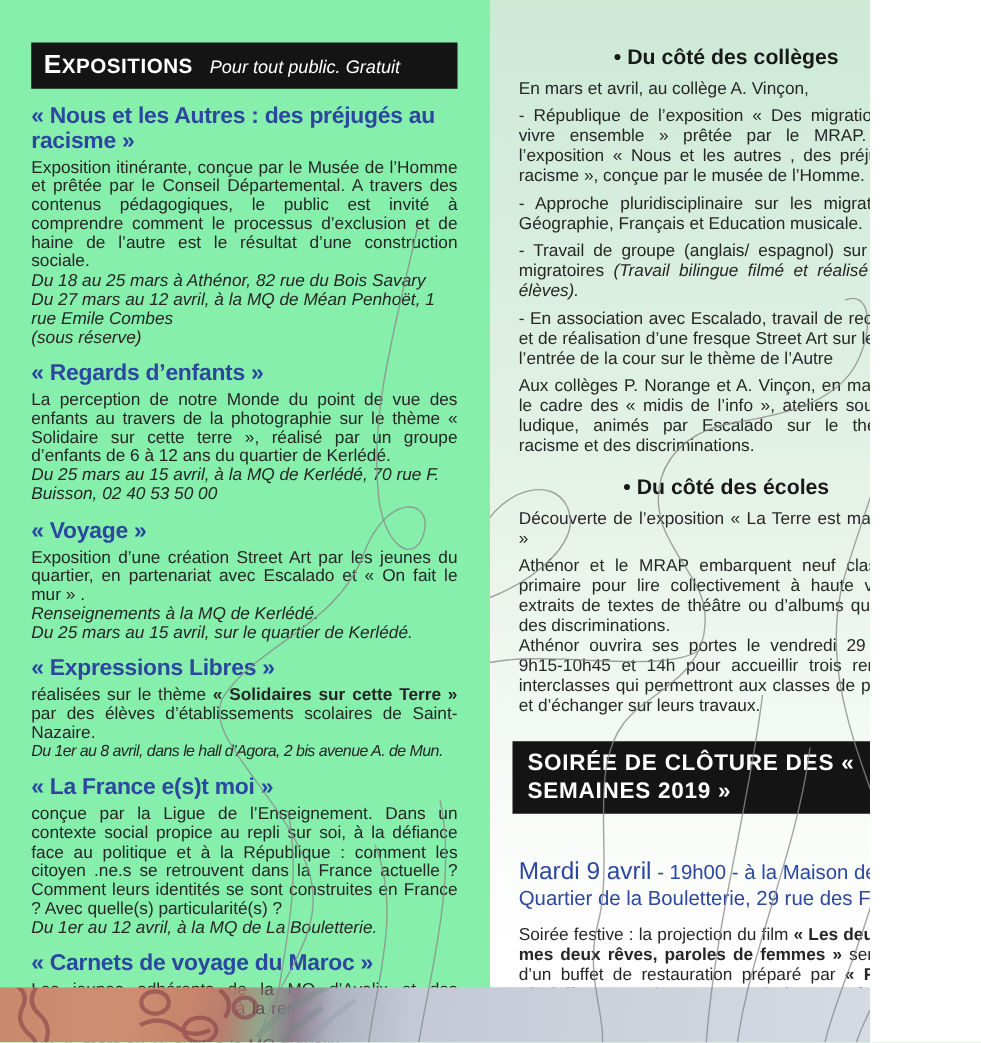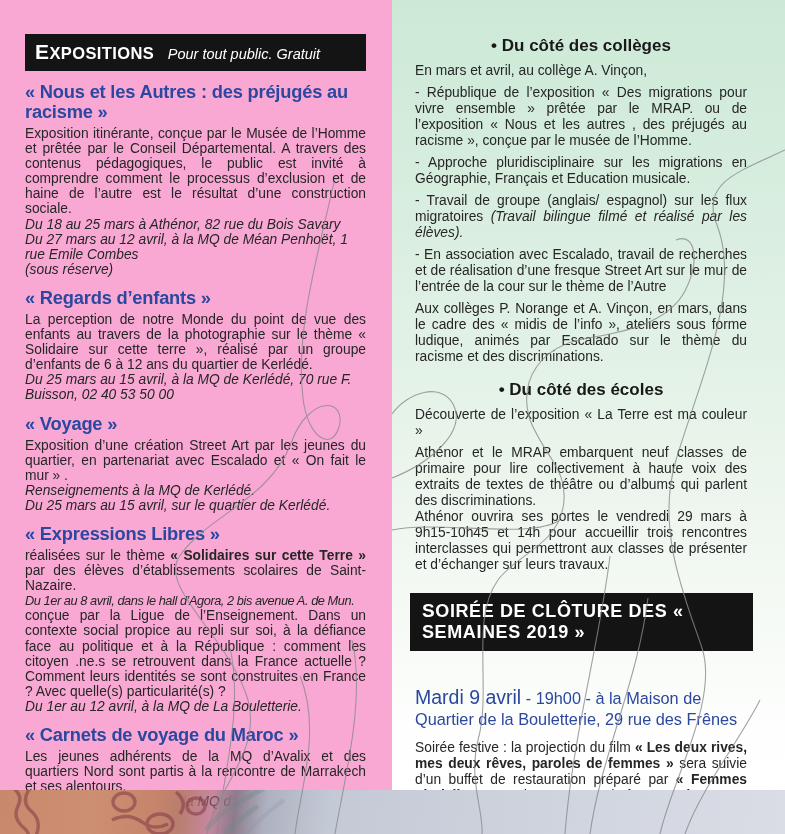--- a/index.html
+++ b/index.html
@@ -1,16 +1,16 @@
 <!DOCTYPE html>
 <html><head>
 <meta charset="utf-8">
 <style>
   html,body{margin:0;padding:0;background:#fff;}
-  .page{position:relative;width:785px;height:834px;background:#f9a8d4;overflow:hidden;
+  .page{position:relative;width:696px;height:834px;background:#86efac;overflow:hidden;
         font-family:"Liberation Sans", sans-serif;color:#262626;}
   
   .green-panel{position:absolute;left:392px;top:0;width:393px;height:790px;
         background:linear-gradient(180deg,#cde9d6 0%,#d6edde 22%,#e4f2e7 48%,#f2f8f2 72%,#fdfefd 92%,#ffffff 100%);}
   
   .left-col{position:absolute;left:25px;top:34px;width:341px;}
   .black-bar{background:#141414;color:#fff;padding:6px 10px 7px 10px;}
   .bar-title{display:inline-block;font-weight:bold;font-size:16.5px;letter-spacing:.4px;text-transform:uppercase;}
   .bar-title::first-letter{font-size:21px;}
   .bar-sub{font-style:italic;font-size:14.5px;margin-left:9px;}
@@ -72,20 +72,21 @@
       <div class="note">Du 25 mars au 15 avril, sur le quartier de Kerlédé.</div>
     </div>
 
     <div>
       <div class="sec-title">« Expressions Libres »</div>
       <p class="body-p"><span>réalisées sur le thème </span><span class="b">« Solidaires sur cette Terre »</span><span> par des élèves d’établissements scolaires de Saint-Nazaire.</span></p>
       <div class="note condensed">Du 1er au 8 avril, dans le hall d’Agora, 2 bis avenue A. de Mun.</div>
     </div>
 
     <div>
+      <div class="sec-title">« La France e(s)t moi »</div>
       <p class="body-p"><span>conçue par la Ligue de l’Enseignement. Dans un contexte social propice au repli sur soi, à la défiance face au politique et à la République : comment les citoyen .ne.s se retrouvent dans la France actuelle ? Comment leurs identités se sont construites en France ? Avec quelle(s) particularité(s) ?</span></p>
       <div class="note">Du 1er au 12 avril, à la MQ de La Bouletterie.</div>
     </div>
 
     <div>
       <div class="sec-title">« Carnets de voyage du Maroc »</div>
       <p class="body-p"><span>Les jeunes adhérents de la MQ d’Avalix et des quartiers Nord sont partis à la rencontre de Marrakech et ses alentours.</span></p>
       <div class="note">Du 25 mars au 15 avril, à la MQ d’Avalix</div>
     </div>
 

